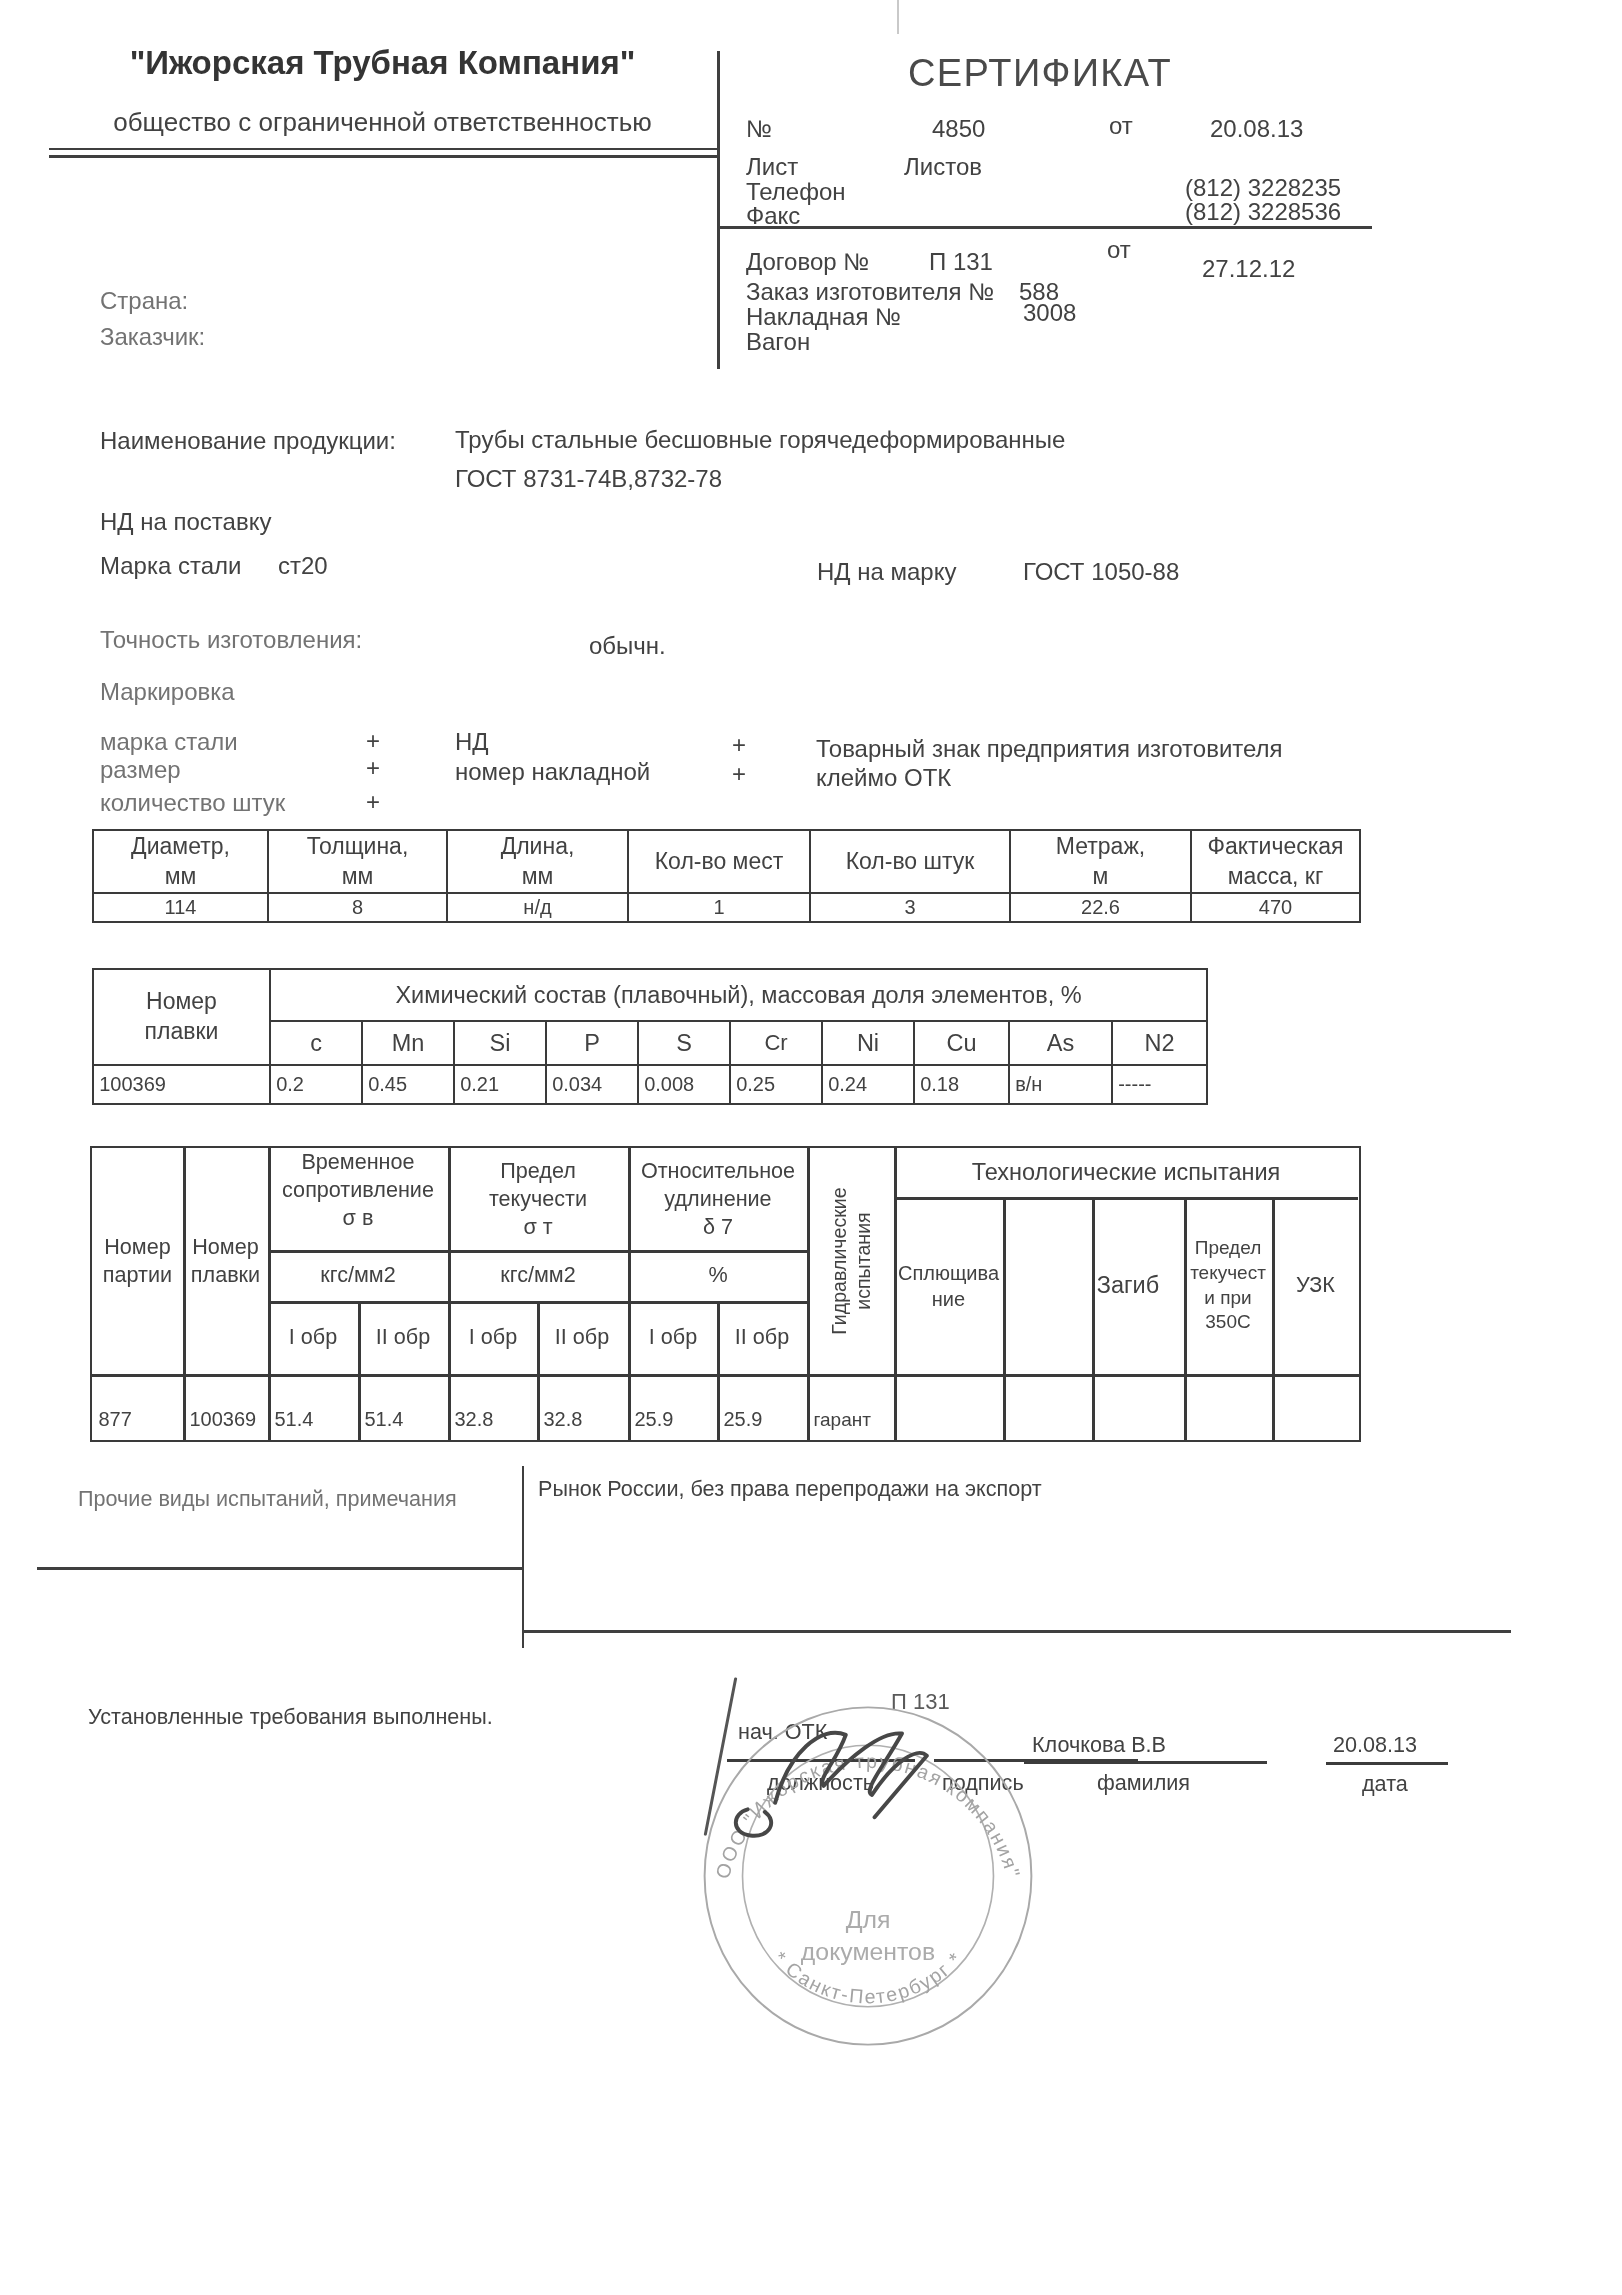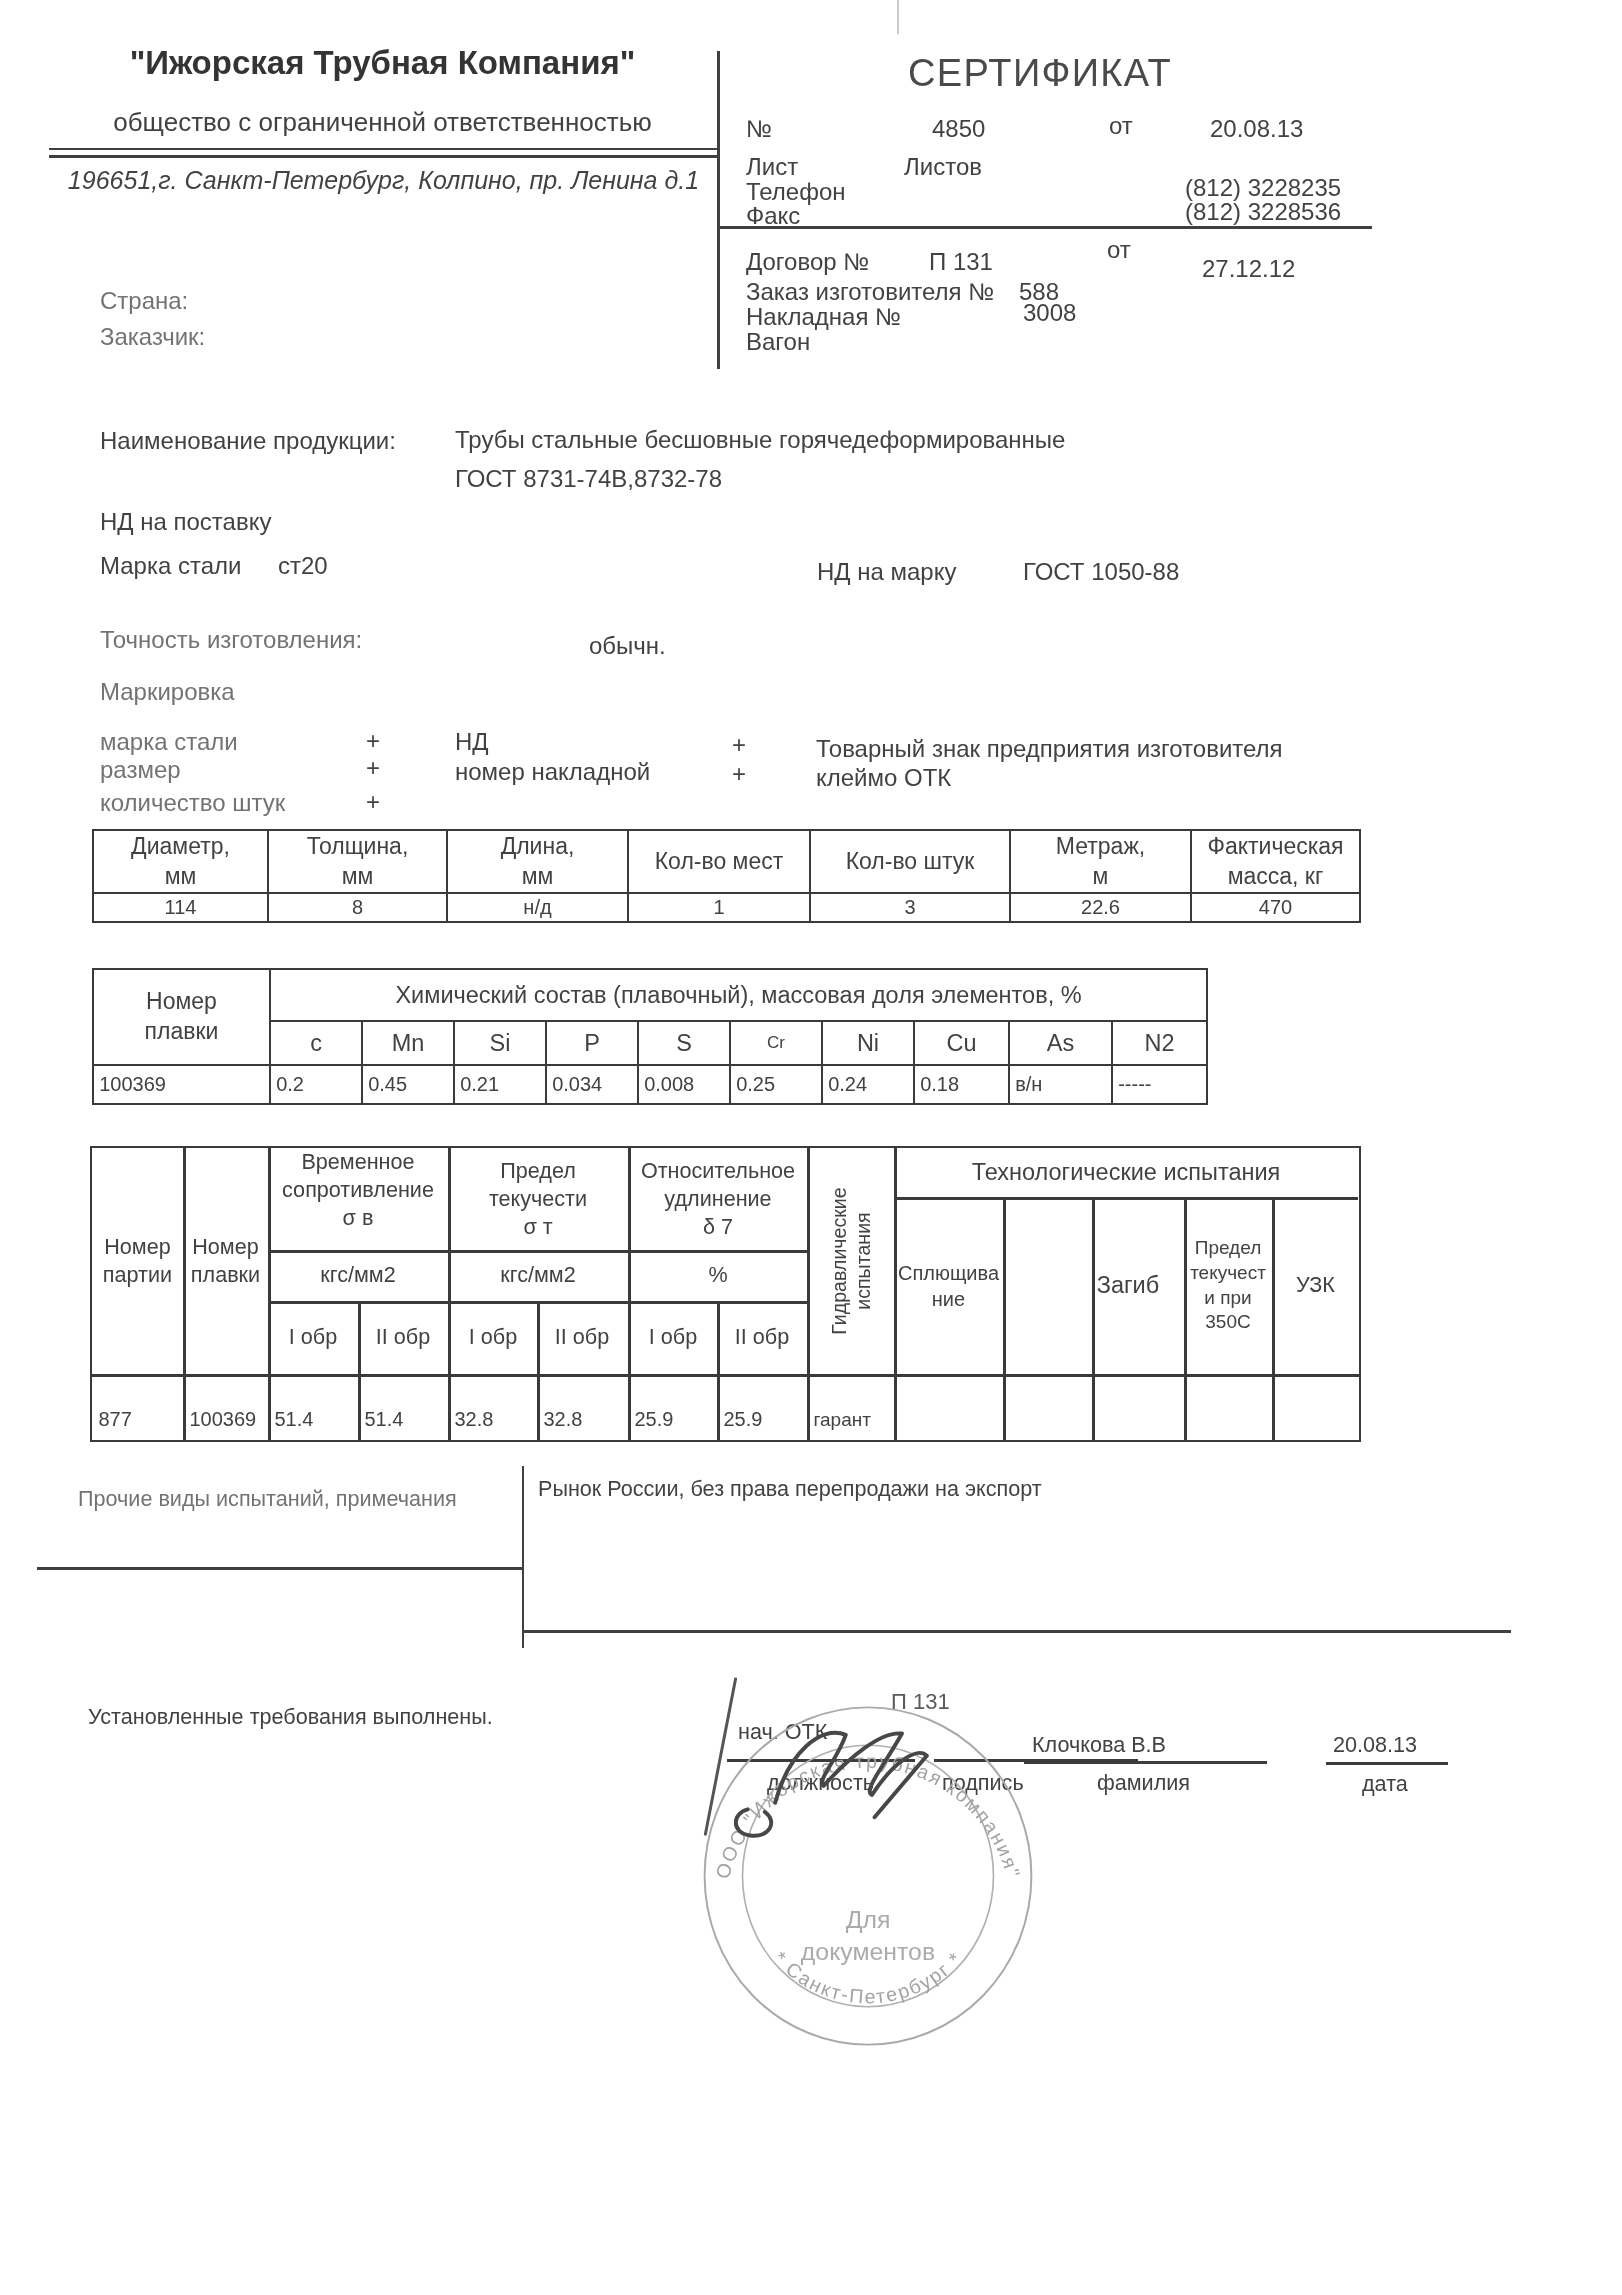--- a/index.html
+++ b/index.html
@@ -39,21 +39,20 @@
 </style>
 </head>
 <body>
 
 <div class="page">
 
   <div class="abs ctr" style="left:49px;top:44px;width:667px;font-size:33px;font-weight:bold;color:#343434;">"Ижорская Трубная Компания"</div>
   <div class="abs ctr" style="left:49px;top:107px;width:667px;font-size:26px;">общество с ограниченной ответственностью</div>
   <div class="hline" style="left:49px;top:148px;width:668px;height:2px;"></div>
   <div class="hline" style="left:49px;top:155px;width:668px;height:2.6px;"></div>
-  <div class="abs ctr" style="left:52px;top:166px;width:663px;font-size:25px;font-style:italic;">196651,г. Санкт-Петербург, Колпино, пр. Ленина д.1</div>
 
   <div class="vline" style="left:717px;top:51px;height:318px;"></div>
   <div class="abs" style="left:897px;top:0;width:2px;height:34px;background:#c9c9c9;"></div>
 
   <div class="abs ctr" style="left:726px;top:52px;width:628px;font-size:38px;letter-spacing:1.3px;color:#4a4a4a;">СЕРТИФИКАТ</div>
 
   <span class="abs t" style="left:746px;top:114px;">№</span>
   <span class="abs t" style="left:932px;top:114px;">4850</span>
   <span class="abs t" style="left:1109px;top:111px;">от</span>
   <span class="abs t" style="left:1210px;top:114px;">20.08.13</span>
@@ -165,21 +164,21 @@
       <td class="th" rowspan="2">Номер
 плавки</td>
       <td class="th" colspan="10" style="font-size:23.5px;">Химический состав (плавочный), массовая доля элементов, %</td>
     </tr>
     <tr style="height:44px">
       <td class="tv" style="font-size:23.5px;">c</td>
       <td class="tv" style="font-size:23.5px;">Mn</td>
       <td class="tv" style="font-size:23.5px;">Si</td>
       <td class="tv" style="font-size:23.5px;">P</td>
       <td class="tv" style="font-size:23.5px;">S</td>
-      <td class="tv" style="font-size:17px;">Cr</td>
+      <td class="tv" style="font-size:22px;">Cr</td>
       <td class="tv" style="font-size:23.5px;">Ni</td>
       <td class="tv" style="font-size:23.5px;">Cu</td>
       <td class="tv" style="font-size:23.5px;">As</td>
       <td class="tv" style="font-size:23.5px;">N2</td>
     </tr>
     <tr style="height:39px">
       <td class="tvl">100369</td>
       <td class="tvl">0.2</td>
       <td class="tvl">0.45</td>
       <td class="tvl">0.21</td>

